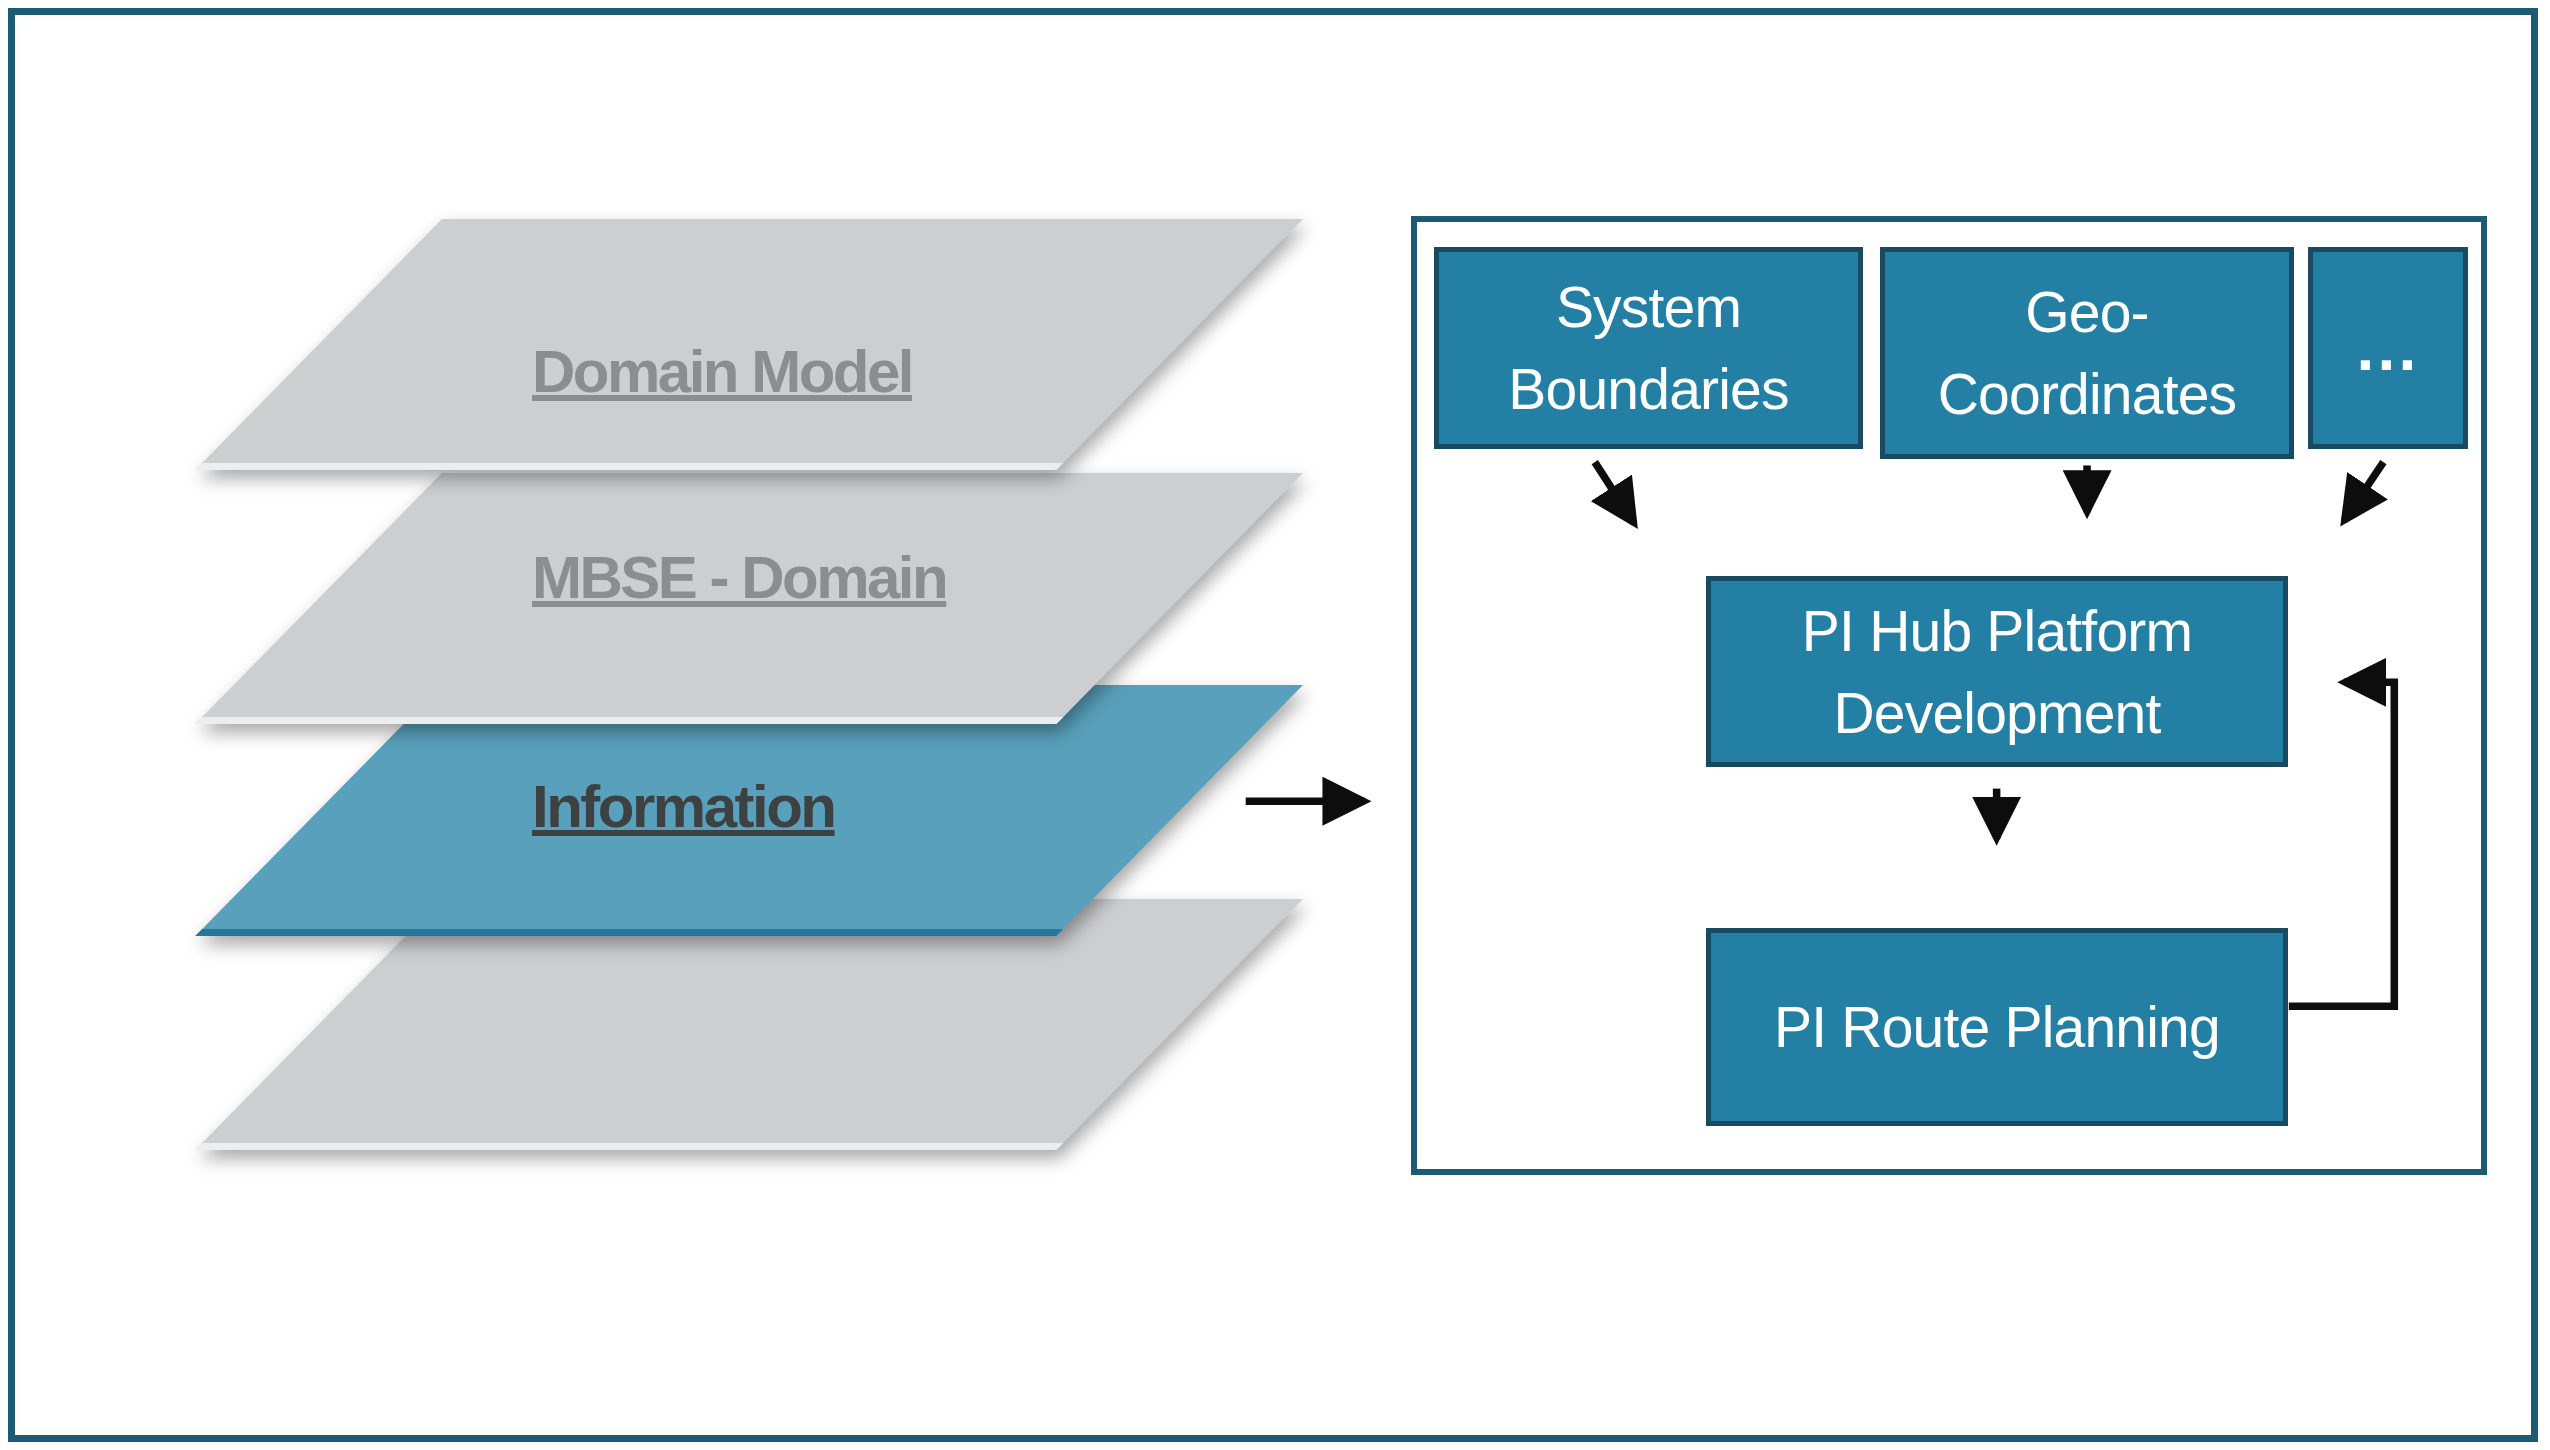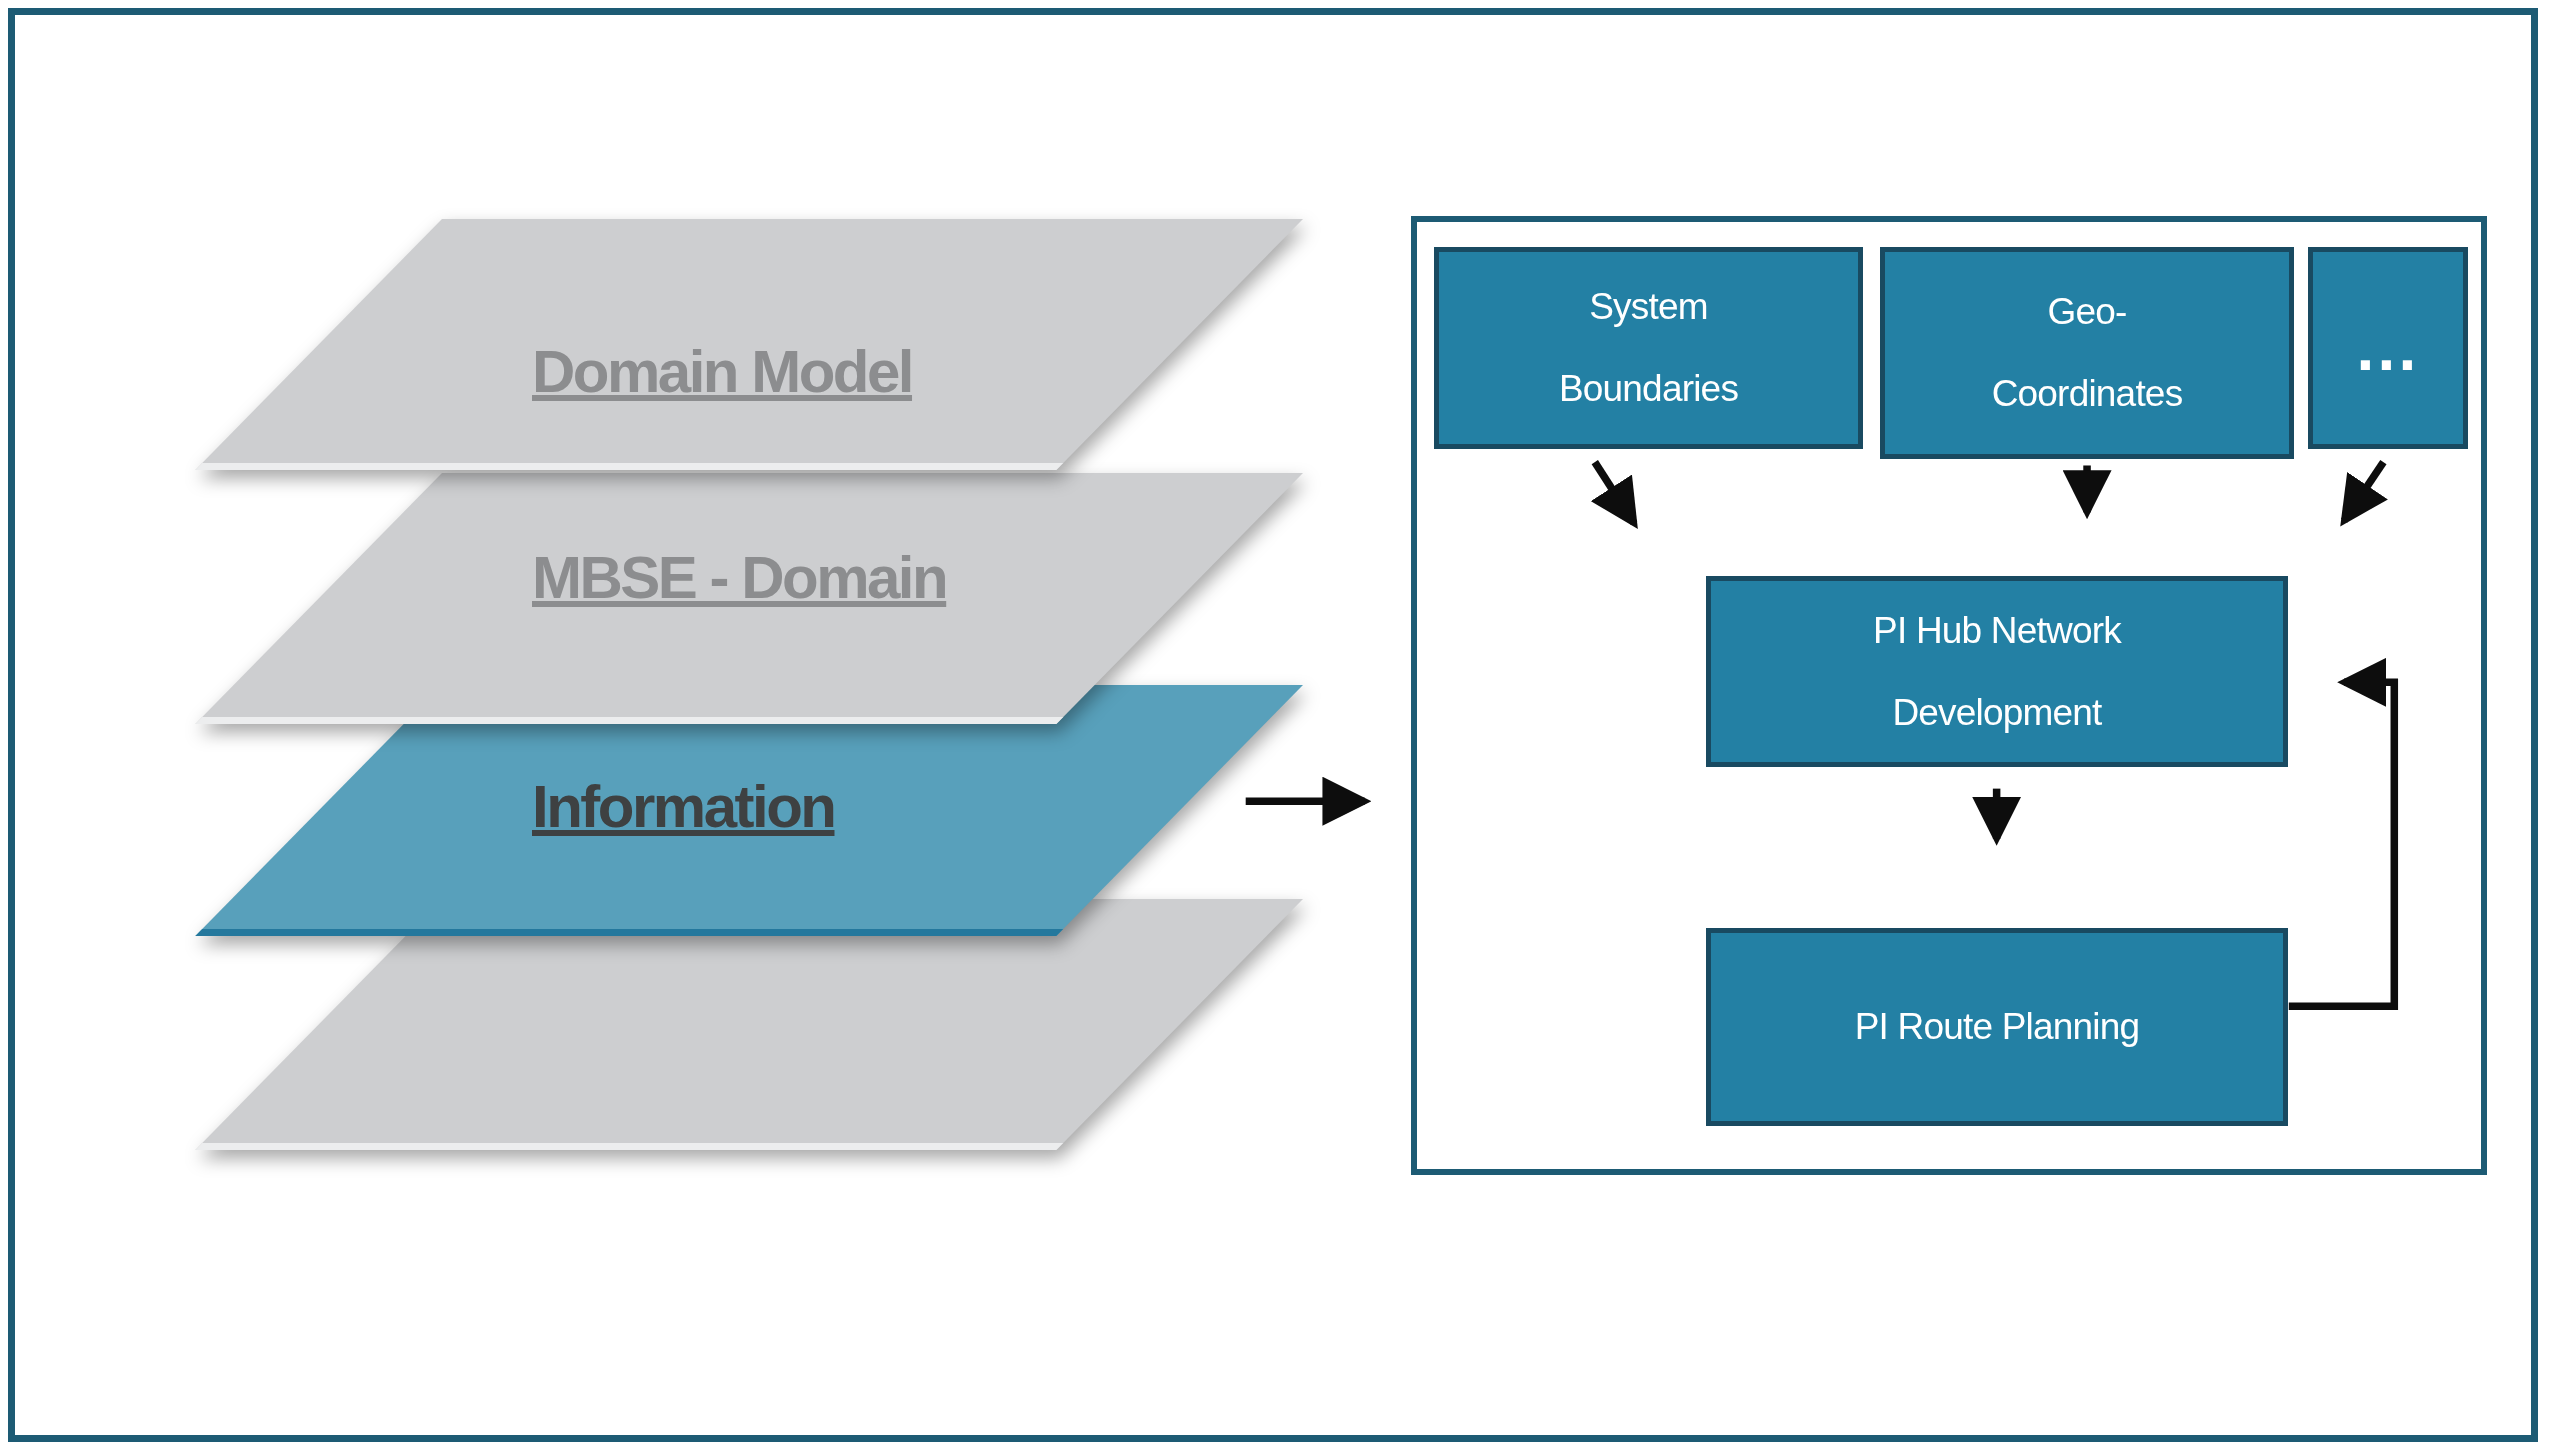--- a/index.html
+++ b/index.html
@@ -44,21 +44,21 @@
   
   .panel {
     position:absolute; left:1411px; top:216px; width:1076px; height:959px;
     border:6.7px solid #1D5B74; background:transparent;
   }
 
   .node {
     position:absolute; background:#2380A4; border:5.9px solid #194A61;
     display:flex; flex-direction:column; align-items:center; justify-content:center;
     color:#ffffff; text-align:center;
-    font-size:37px; font-weight:400; line-height:82px; letter-spacing:-0.8px;
+    font-size:57px; font-weight:400; line-height:82px; letter-spacing:-0.8px;
   }
   .node .line:empty { display:none; }
   .box-system { left:1434px; top:247px;  width:429px; height:202px; }
   .box-geo    { left:1880px; top:247px;  width:414px; height:212px; }
   .box-dots   { left:2308px; top:247px;  width:160px; height:202px;
                 font-size:64px; font-weight:700; letter-spacing:3.3px; }
   .box-hub    { left:1706px; top:576px;  width:582px; height:191px; }
   .box-route  { left:1706px; top:928px; width:582px; height:198px; }
 
   .arrows { position:absolute; left:0; top:0; width:2550px; height:1450px; z-index:60; pointer-events:none; }
@@ -95,21 +95,21 @@
   </div>
   <div class="node box-geo">
     <div class="line">Geo-</div>
     <div class="line">Coordinates</div>
   </div>
   <div class="node box-dots">
     <div class="line">...</div>
 
   </div>
   <div class="node box-hub">
-    <div class="line">PI Hub Network</div>
+    <div class="line">PI Hub Platform</div>
     <div class="line">Development</div>
   </div>
   <div class="node box-route">
     <div class="line">PI Route Planning</div>
   </div>
 
   <svg class="arrows" viewBox="0 0 3046 1732">
     <defs>
       <marker id="ah" viewBox="0 0 10 10" refX="8.6" refY="5" markerWidth="6.5" markerHeight="6.5" orient="auto-start-reverse" markerUnits="strokeWidth">
         <path d="M0,0 L10,5 L0,10 z" fill="#0D0D0D"></path>

